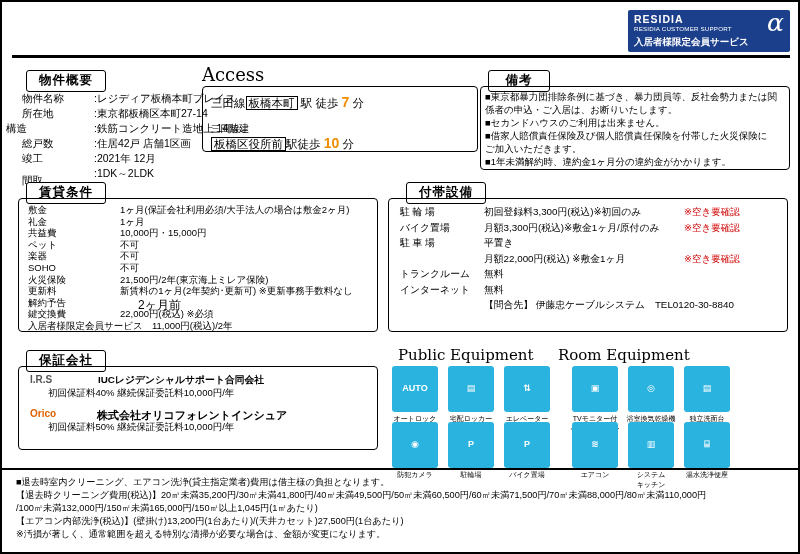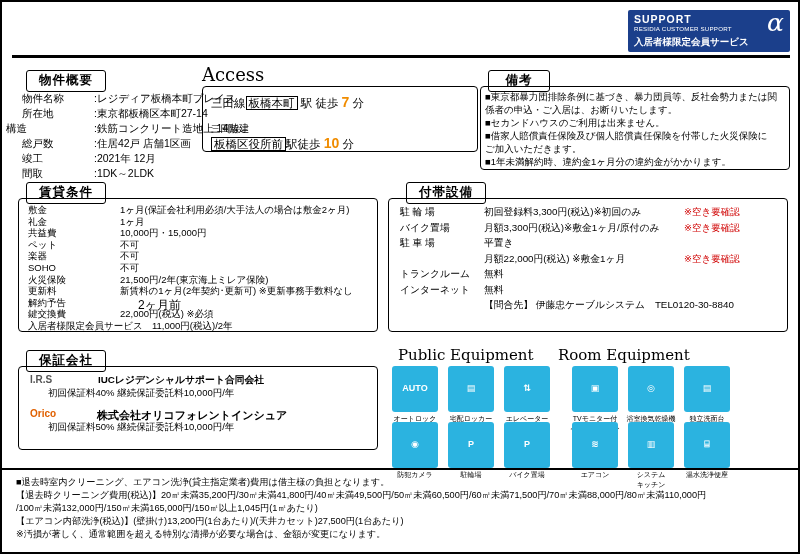--- a/index.html
+++ b/index.html
@@ -46,41 +46,41 @@
 
   .foot{position:absolute;left:14px;font-size:9.2px;white-space:nowrap;}
 </style>
 </head>
 <body>
 
 <div class="page">
 
   <div class="header">
     <div class="badge">
-      <div class="b1">SUPPORT</div>
+      <div class="b1">RESIDIA</div>
       <div class="b2">RESIDIA CUSTOMER SUPPORT</div>
       <div class="b3">入居者様限定会員サービス</div>
       <div class="alpha">α</div>
     </div>
     <div class="hdr-line"></div>
   </div>
 
   <div class="lbl" style="left:24px;top:68px;width:78px;">物件概要</div>
   <div id="overview-rows">
       <div class="row-k" style="left:20px;top:90px;">物件名称</div>
       <div class="row-v" style="left:92px;top:90px;">:レジディア板橋本町プレイス</div>
       <div class="row-k" style="left:20px;top:105px;">所在地</div>
       <div class="row-v" style="left:92px;top:105px;">:東京都板橋区本町27-14</div>
       <div class="row-k" style="left:4px;top:120px;">構造</div>
       <div class="row-v" style="left:92px;top:120px;">:鉄筋コンクリート造地上 14階建</div>
       <div class="row-k" style="left:20px;top:135px;">総戸数</div>
       <div class="row-v" style="left:92px;top:135px;">:住居42戸 店舗1区画</div>
       <div class="row-k" style="left:20px;top:150px;">竣工</div>
       <div class="row-v" style="left:92px;top:150px;">:2021年 12月</div>
-      <div class="row-k" style="left:20px;top:165px;">間取</div>
+      <div class="row-k" style="left:20px;top:172px;">間取</div>
       <div class="row-v" style="left:92px;top:165px;">:1DK～2LDK</div>
     </div>
 
   <div class="access-title">Access</div>
   <div class="box access-box">
     <div class="acc-l1">
       <span>三田線</span><span class="sta">板橋本町</span>
       <span>駅 徒歩</span>
       <span class="num">7</span>
       <span>分</span>

